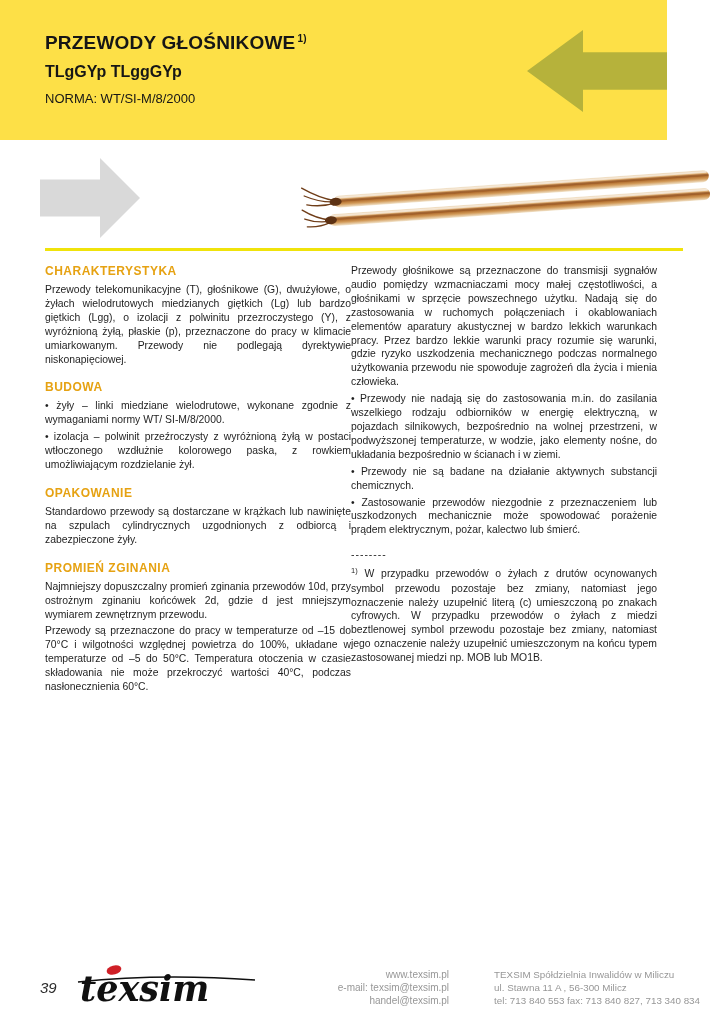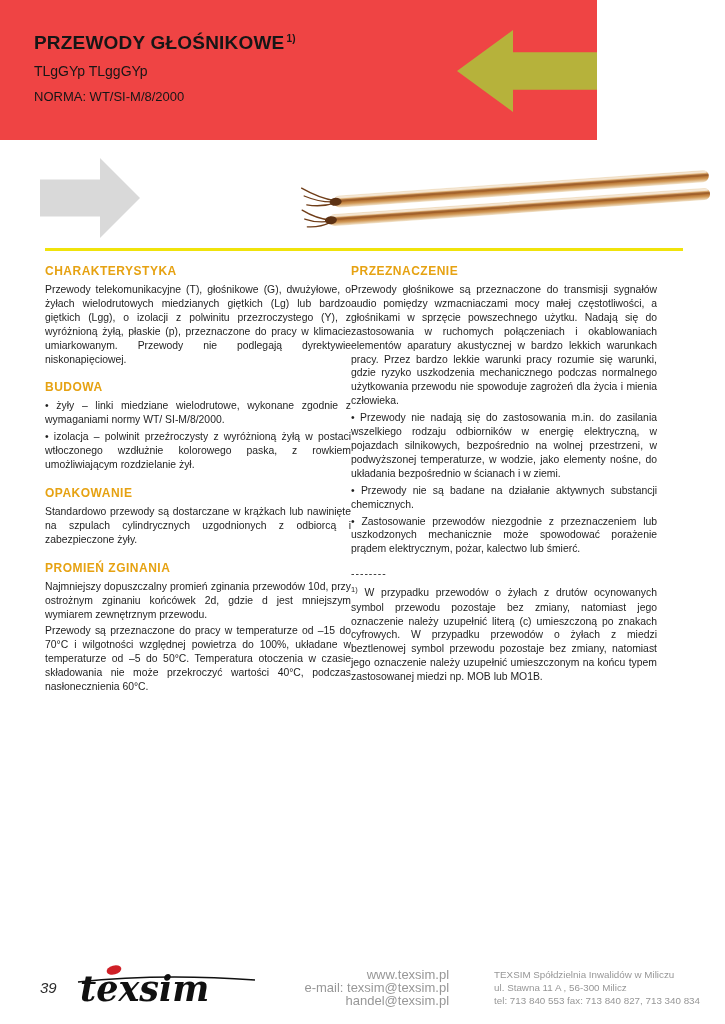--- a/index.html
+++ b/index.html
@@ -7,26 +7,26 @@
   body {
     width:725px; height:1024px;
     font-family:"Liberation Sans", sans-serif;
     position:relative; overflow:hidden;
     color:#1e1e1e;
   }
   .page { position:absolute; inset:0; background:#fff; }
 
   
   .header {
-    position:absolute; top:0; left:0; width:597px; height:140px;
-    background:#ef4444; padding:32px 0 0 34px;
+    position:absolute; top:0; left:0; width:667px; height:140px;
+    background:#fde047; padding:32px 0 0 45px;
   }
   .title { font-size:19px; font-weight:bold; color:#161616; letter-spacing:.2px; }
   .title sup { font-size:10px; font-weight:bold; vertical-align:super; margin-left:2px; }
-  .subtitle { font-size:14px; font-weight:normal; color:#161616; margin-top:9px; }
+  .subtitle { font-size:16px; font-weight:bold; color:#161616; margin-top:9px; }
   .norm { font-size:13px; color:#161616; margin-top:10px; }
   .header-arrow {
     position:absolute; right:0; top:30px; width:140px; height:82px;
     background:#b6b23b;
     clip-path: polygon(0% 50%, 40% 0%, 40% 27%, 100% 27%, 100% 73%, 40% 73%, 40% 100%);
   }
 
   
   .gray-arrow {
     position:absolute; left:40px; top:158px; width:100px; height:80px;
@@ -58,21 +58,21 @@
   .sep-dashes { font-size:10.4px; color:#1e1e1e; margin:12px 0 4px 0; letter-spacing:1px; }
   .footnote-p sup { font-size:7.5px; vertical-align:super; }
 
   
   .footer {
     position:absolute; left:40px; right:25px; top:960px; height:54px;
     display:flex; align-items:center;
   }
   .page-number { font-size:15px; color:#2b2b2b; width:34px; flex:0 0 auto;font-style:italic; }
   .logo-svg { width:185px; height:52px; flex:0 0 auto; }
-  .footer-contact { margin-left:auto; text-align:right; font-size:13px; line-height:13px; color:#979797; }
+  .footer-contact { margin-left:auto; text-align:right; font-size:10px; line-height:13px; color:#979797; }
   .footer-company { margin-left:45px; text-align:left; font-size:9.8px; line-height:13px; color:#979797; }
 </style>
 </head>
 <body>
 
 <div class="page">
 
   <header class="header">
     <div class="header-arrow"></div>
     <h1 class="title"><span>PRZEWODY GŁOŚNIKOWE</span><sup>1)</sup></h1>
@@ -126,21 +126,20 @@
       <h2 class="section-heading">OPAKOWANIE</h2>
       <p class="body-p">Standardowo przewody są dostarczane w krążkach lub nawinięte na szpulach cylindrycznych uzgodnionych z odbiorcą i zabezpieczone żyły.</p>
 
       <h2 class="section-heading">PROMIEŃ ZGINANIA</h2>
       <p class="body-p">Najmniejszy dopuszczalny promień zginania przewodów 10d, przy ostrożnym zginaniu końcówek 2d, gdzie d jest mniejszym wymiarem zewnętrznym przewodu.</p>
 
       <p class="body-p">Przewody są przeznaczone do pracy w temperaturze od –15 do 70°C i wilgotności względnej powietrza do 100%, układane w temperaturze od –5 do 50°C. Temperatura otoczenia w czasie składowania nie może przekroczyć wartości 40°C, podczas nasłonecznienia 60°C.</p>
     </section>
 
     <section class="col">
-      <h2 class="section-heading">PRZEZNACZENIE</h2>
       <p class="body-p">Przewody głośnikowe są przeznaczone do transmisji sygnałów audio pomiędzy wzmacniaczami mocy małej częstotliwości, a głośnikami w sprzęcie powszechnego użytku. Nadają się do zastosowania w ruchomych połączeniach i okablowaniach elementów aparatury akustycznej w bardzo lekkich warunkach pracy. Przez bardzo lekkie warunki pracy rozumie się warunki, gdzie ryzyko uszkodzenia mechanicznego podczas normalnego użytkowania przewodu nie spowoduje zagrożeń dla życia i mienia człowieka.</p>
       <p class="body-p">• Przewody nie nadają się do zastosowania m.in. do zasilania wszelkiego rodzaju odbiorników w energię elektryczną, w pojazdach silnikowych, bezpośrednio na wolnej przestrzeni, w podwyższonej temperaturze, w wodzie, jako elementy nośne, do układania bezpośrednio w ścianach i w ziemi.</p>
       <p class="body-p">• Przewody nie są badane na działanie aktywnych substancji chemicznych.</p>
       <p class="body-p">• Zastosowanie przewodów niezgodnie z przeznaczeniem lub uszkodzonych mechanicznie może spowodować porażenie prądem elektrycznym, pożar, kalectwo lub śmierć.</p>
 
       <p class="sep-dashes">--------</p>
       <p class="body-p footnote-p"><sup>1)</sup> <span>W przypadku przewodów o żyłach z drutów ocynowanych symbol przewodu pozostaje bez zmiany, natomiast jego oznaczenie należy uzupełnić literą (c) umieszczoną po znakach cyfrowych. W przypadku przewodów o żyłach z miedzi beztlenowej symbol przewodu pozostaje bez zmiany, natomiast jego oznaczenie należy uzupełnić umieszczonym na końcu typem zastosowanej miedzi np. MOB lub MO1B.</span></p>
     </section>
 
   </main>

